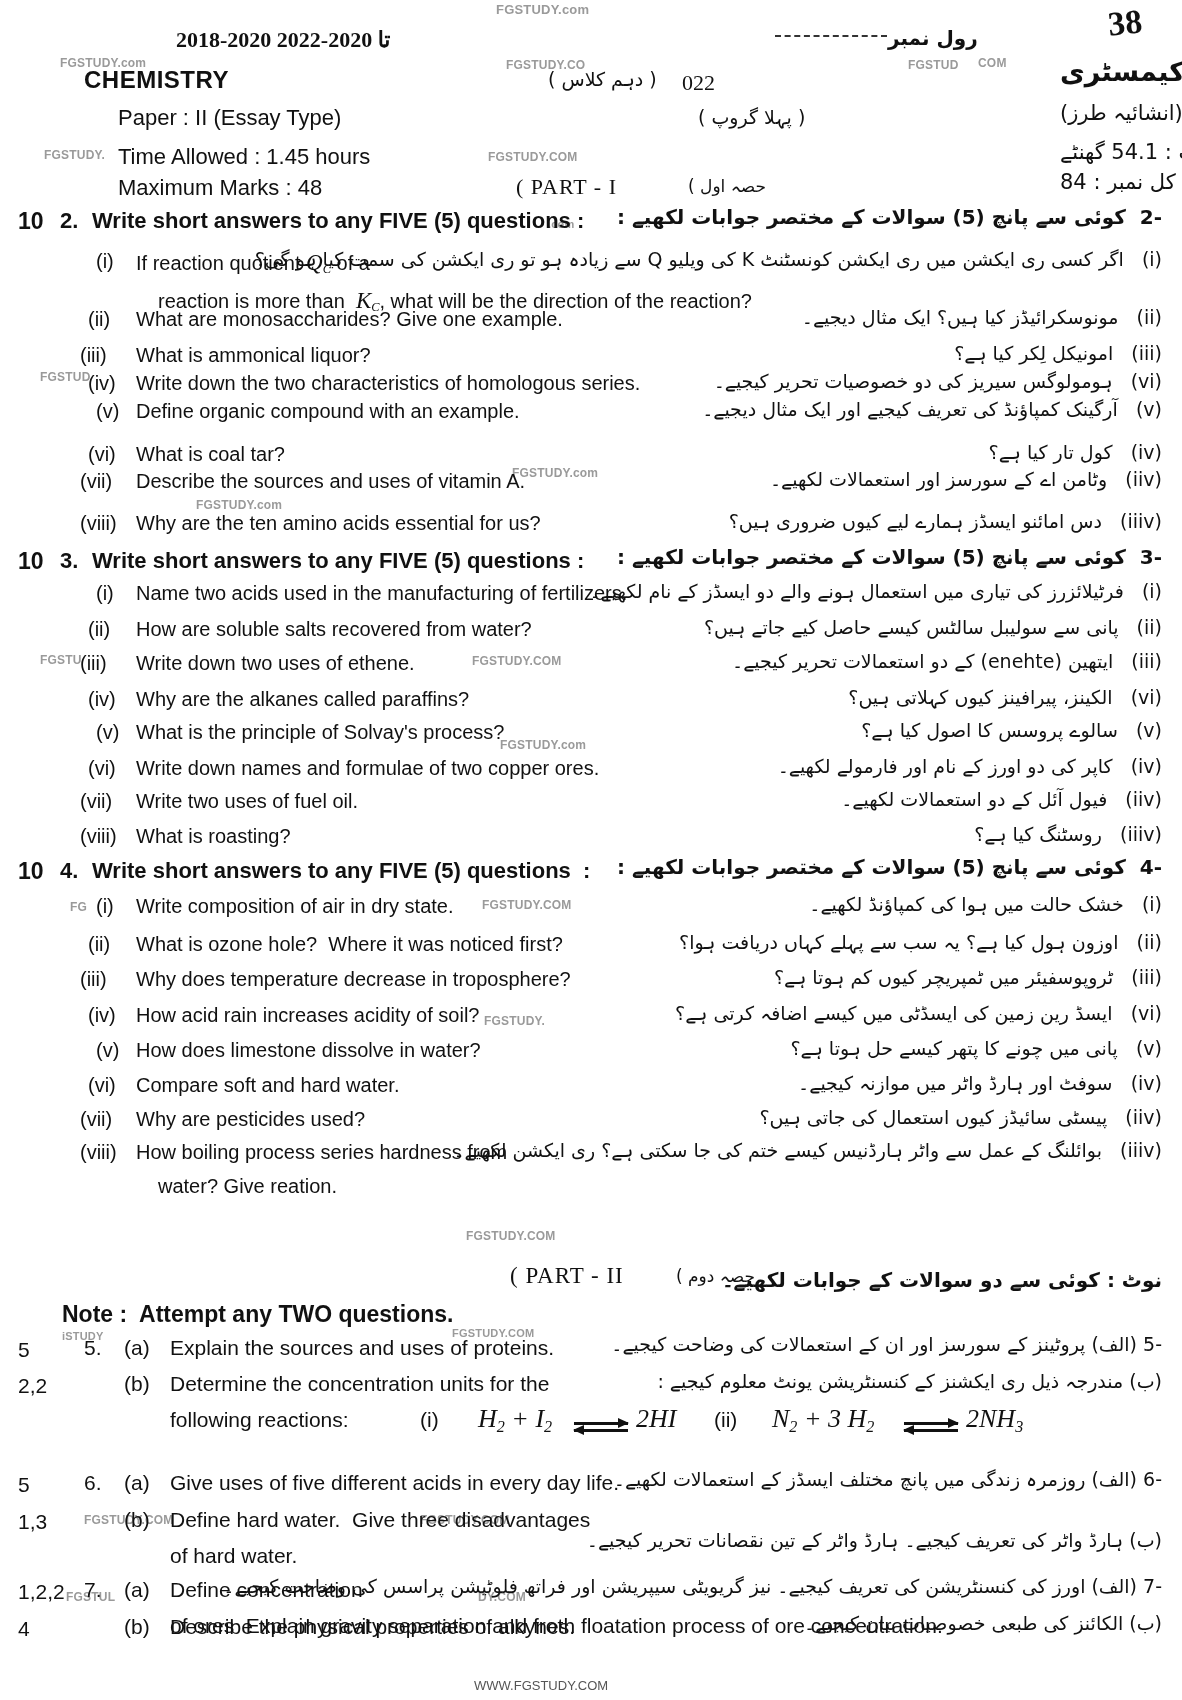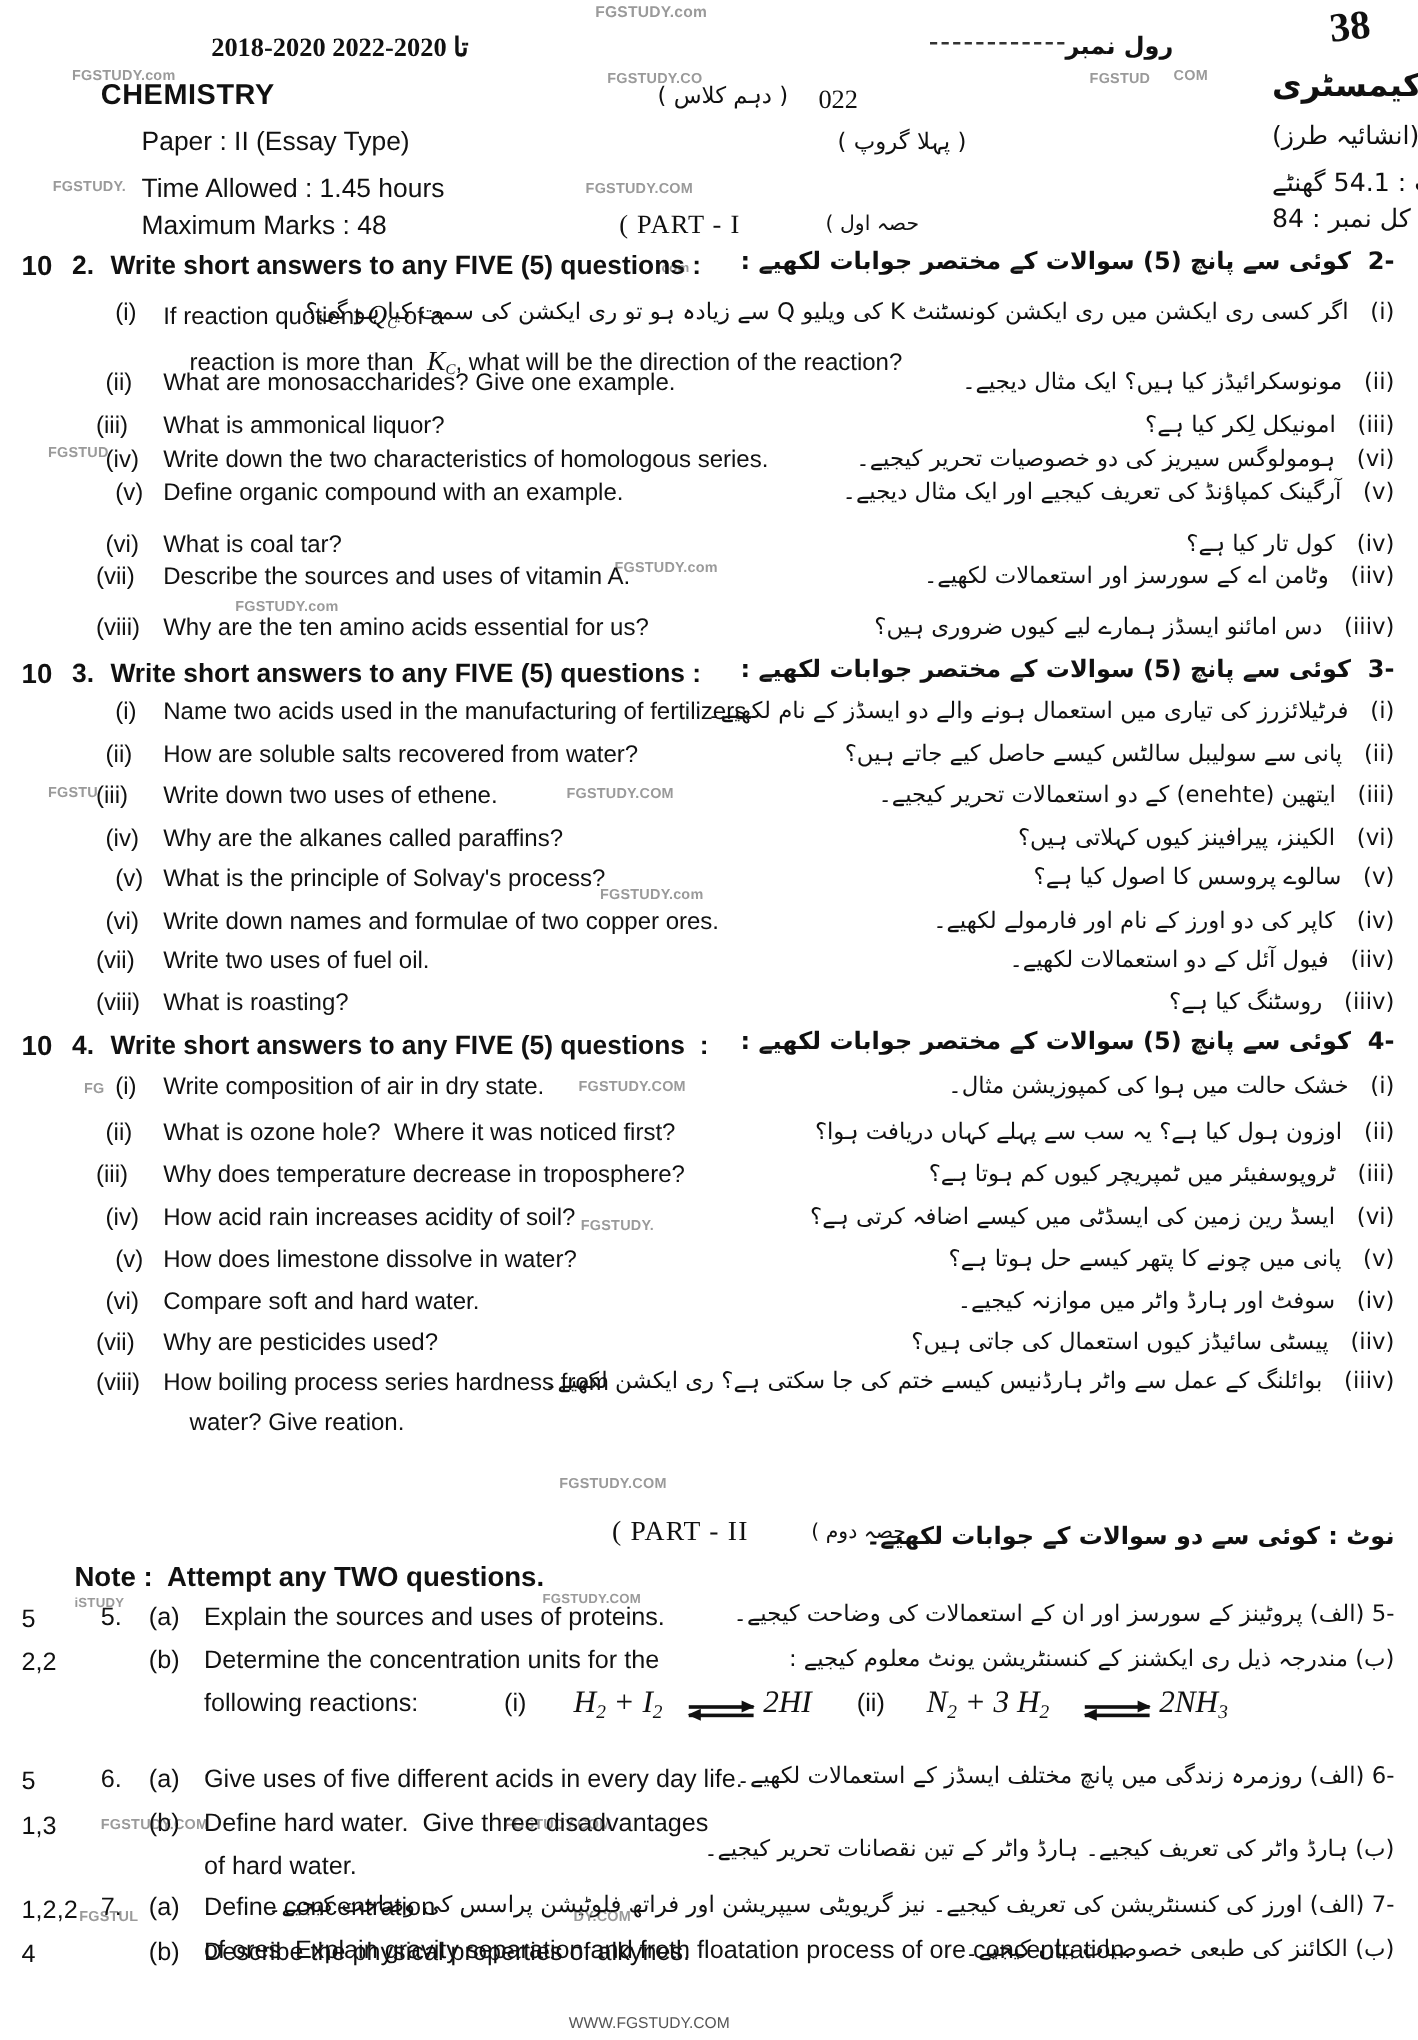--- a/index.html
+++ b/index.html
@@ -140,21 +140,21 @@
       <div class="abs urdu" style="right: 20px; top: 788px; font-size: 19px;">(vii)   فیول آئل کے دو استعمالات لکھیے۔</div>
       <div class="abs " style="left: 80px; top: 825px; font-size: 20px;">(viii)</div>
       <div class="abs " style="left: 136px; top: 825px; font-size: 20px;">What is roasting?</div>
       <div class="abs urdu" style="right: 20px; top: 823px; font-size: 19px;">(viii)   روسٹنگ کیا ہے؟</div>
       <div class="abs b" style="left: 18px; top: 858px; font-size: 23px;">10</div>
       <div class="abs b" style="left: 60px; top: 858px; font-size: 22px;">4.</div>
       <div class="abs b" style="left: 92px; top: 858px; font-size: 22px;">Write short answers to any FIVE (5) questions  :</div>
       <div class="abs urdu b" style="right: 20px; top: 855px; font-size: 20px;">-4  کوئی سے پانچ (5) سوالات کے مختصر جوابات لکھیے :</div>
       <div class="abs " style="left: 96px; top: 895px; font-size: 20px;">(i)</div>
       <div class="abs " style="left: 136px; top: 895px; font-size: 20px;">Write composition of air in dry state.</div>
-      <div class="abs urdu" style="right: 20px; top: 893px; font-size: 19px;">(i)   خشک حالت میں ہوا کی کمپوزیشن مثال۔</div>
+      <div class="abs urdu" style="right: 20px; top: 893px; font-size: 19px;">(i)   خشک حالت میں ہوا کی کمپاؤنڈ لکھیے۔</div>
       <div class="abs " style="left: 88px; top: 933px; font-size: 20px;">(ii)</div>
       <div class="abs " style="left: 136px; top: 933px; font-size: 20px;">What is ozone hole?  Where it was noticed first?</div>
       <div class="abs urdu" style="right: 20px; top: 931px; font-size: 19px;">(ii)   اوزون ہول کیا ہے؟ یہ سب سے پہلے کہاں دریافت ہوا؟</div>
       <div class="abs " style="left: 80px; top: 968px; font-size: 20px;">(iii)</div>
       <div class="abs " style="left: 136px; top: 968px; font-size: 20px;">Why does temperature decrease in troposphere?</div>
       <div class="abs urdu" style="right: 20px; top: 966px; font-size: 19px;">(iii)   ٹروپوسفیئر میں ٹمپریچر کیوں کم ہوتا ہے؟</div>
       <div class="abs " style="left: 88px; top: 1004px; font-size: 20px;">(iv)</div>
       <div class="abs " style="left: 136px; top: 1004px; font-size: 20px;">How acid rain increases acidity of soil?</div>
       <div class="abs urdu" style="right: 20px; top: 1002px; font-size: 19px;">(iv)   ایسڈ رین زمین کی ایسڈٹی میں کیسے اضافہ کرتی ہے؟</div>
       <div class="abs " style="left: 96px; top: 1039px; font-size: 20px;">(v)</div>

